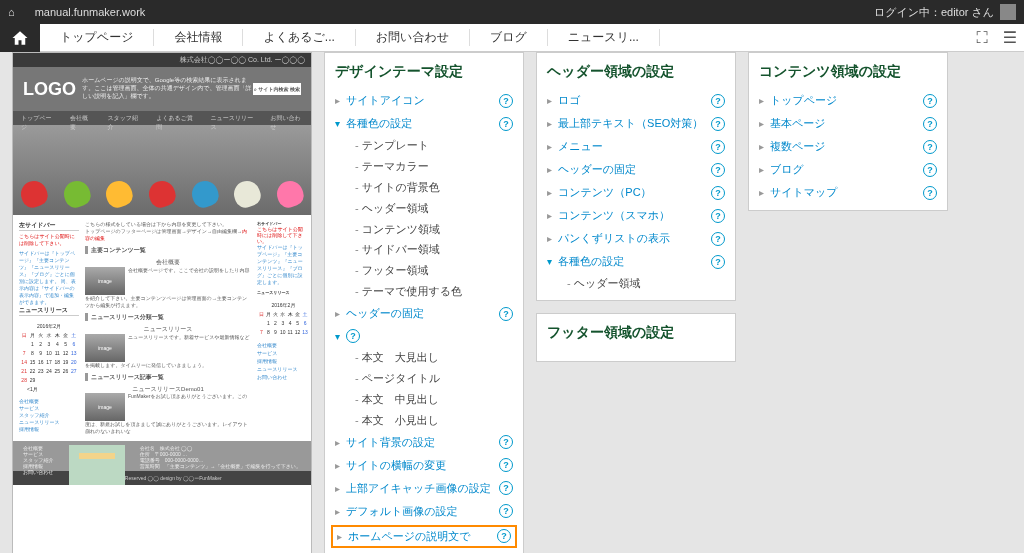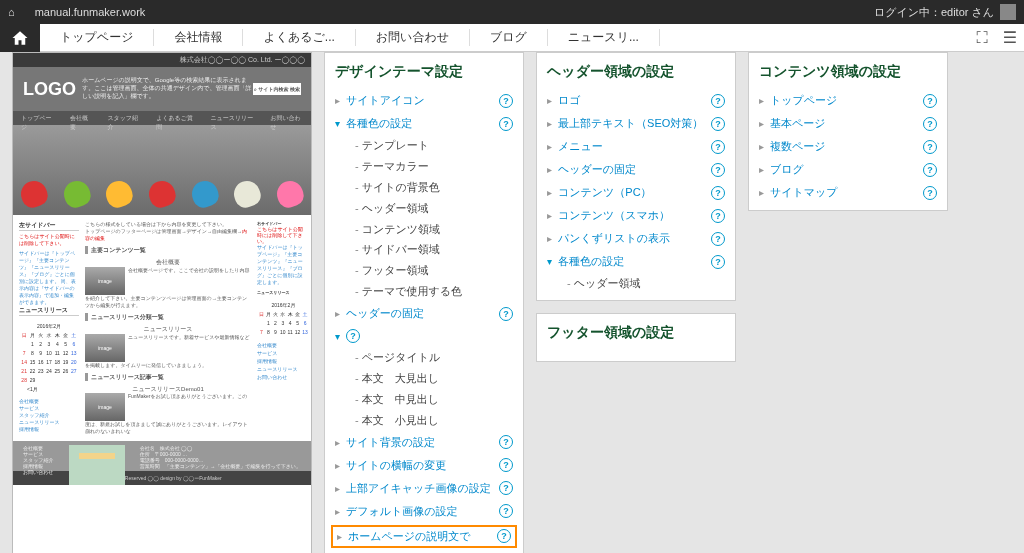--- a/index.html
+++ b/index.html
@@ -290,22 +290,22 @@
             <div class="row">
               <span class="chev">▸</span>
               <a>ヘッダーの固定</a>
               <span class="help">?</span>
             </div>
             <div class="row">
               <span class="chev" style="color: rgb(0, 153, 204);">▾</span>
               <span class="help">?</span>
             </div>
             <div class="sub">
+              <div>本文　大見出し</div>
               <div>ページタイトル</div>
-              <div>本文　大見出し</div>
               <div>本文　中見出し</div>
               <div>本文　小見出し</div>
             </div>
             <div class="row">
               <span class="chev">▸</span>
               <a>サイト背景の設定</a>
               <span class="help">?</span>
             </div>
             <div class="row">
               <span class="chev">▸</span>

